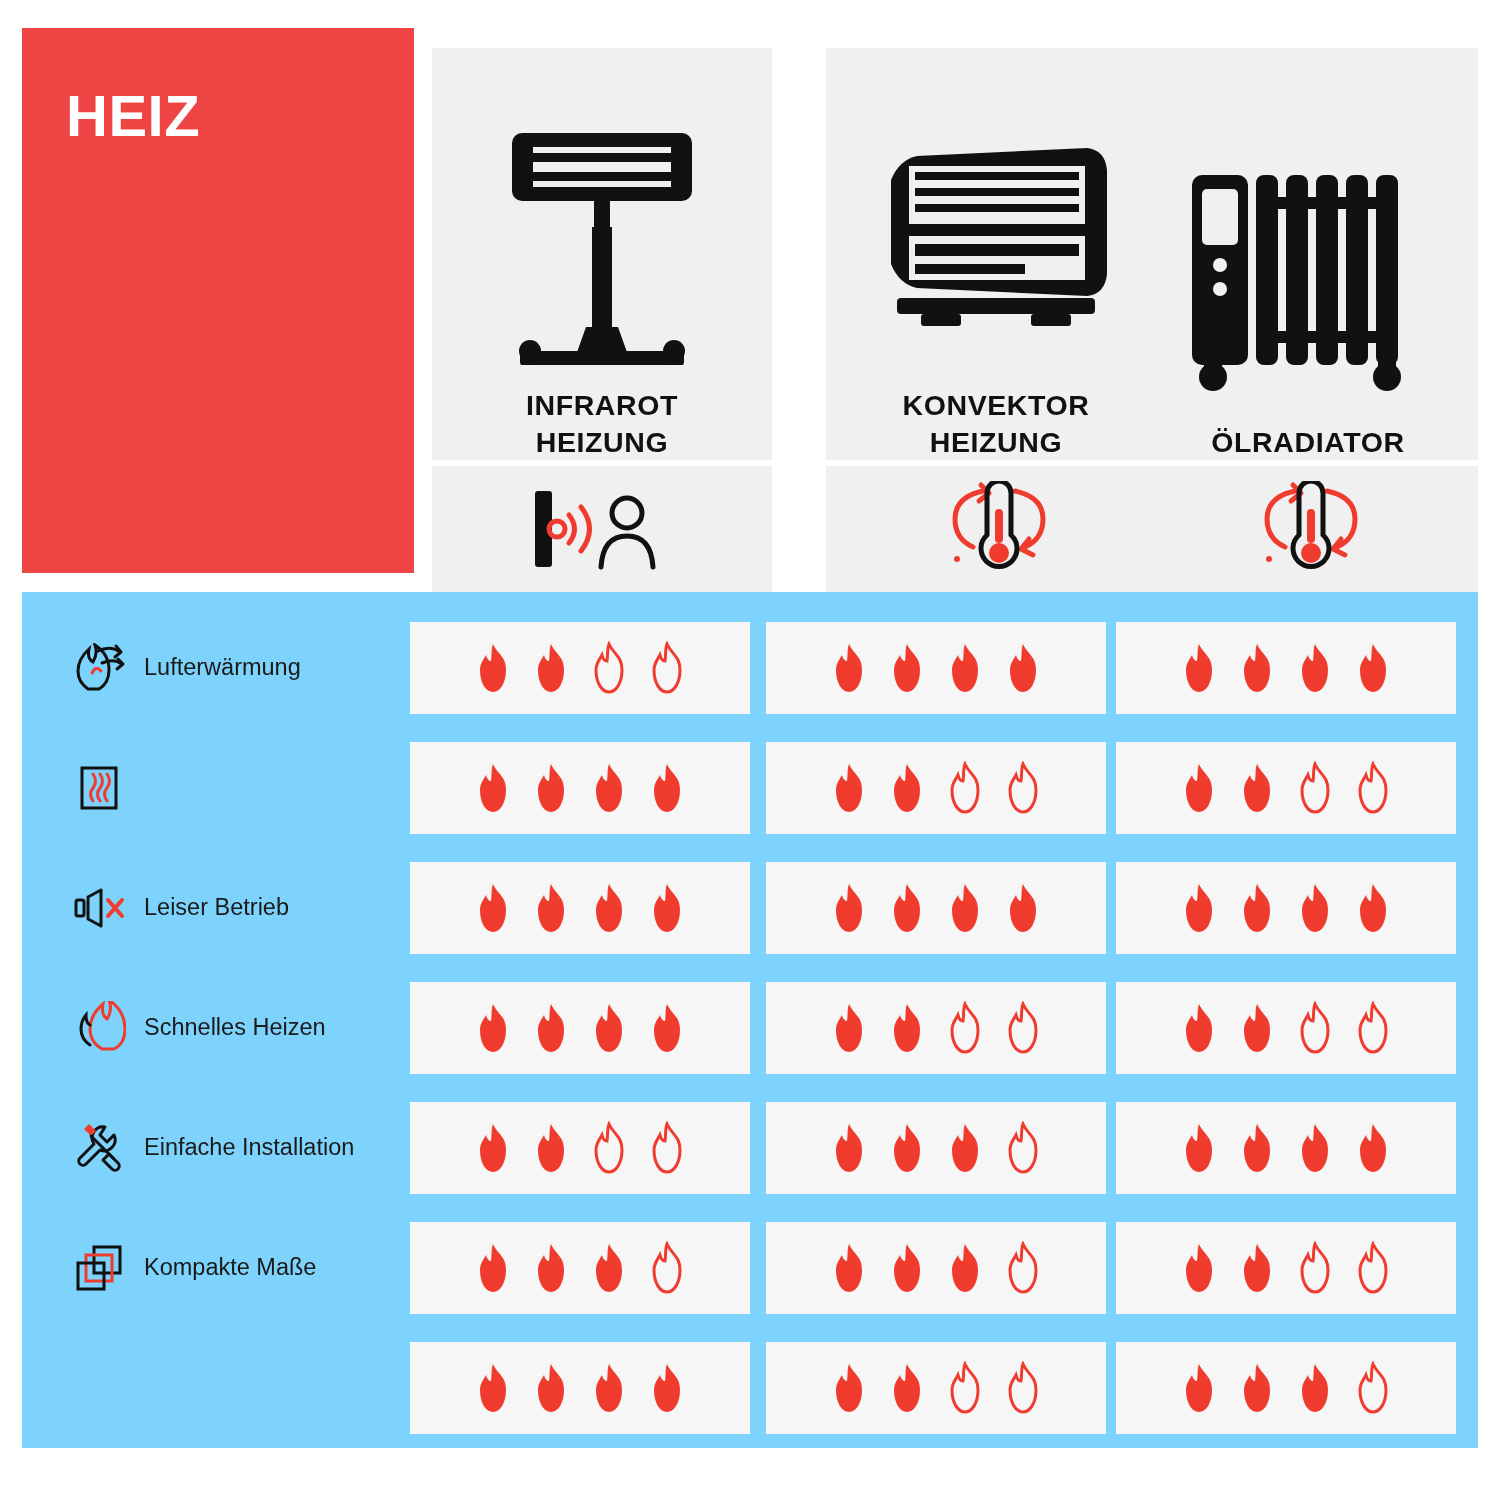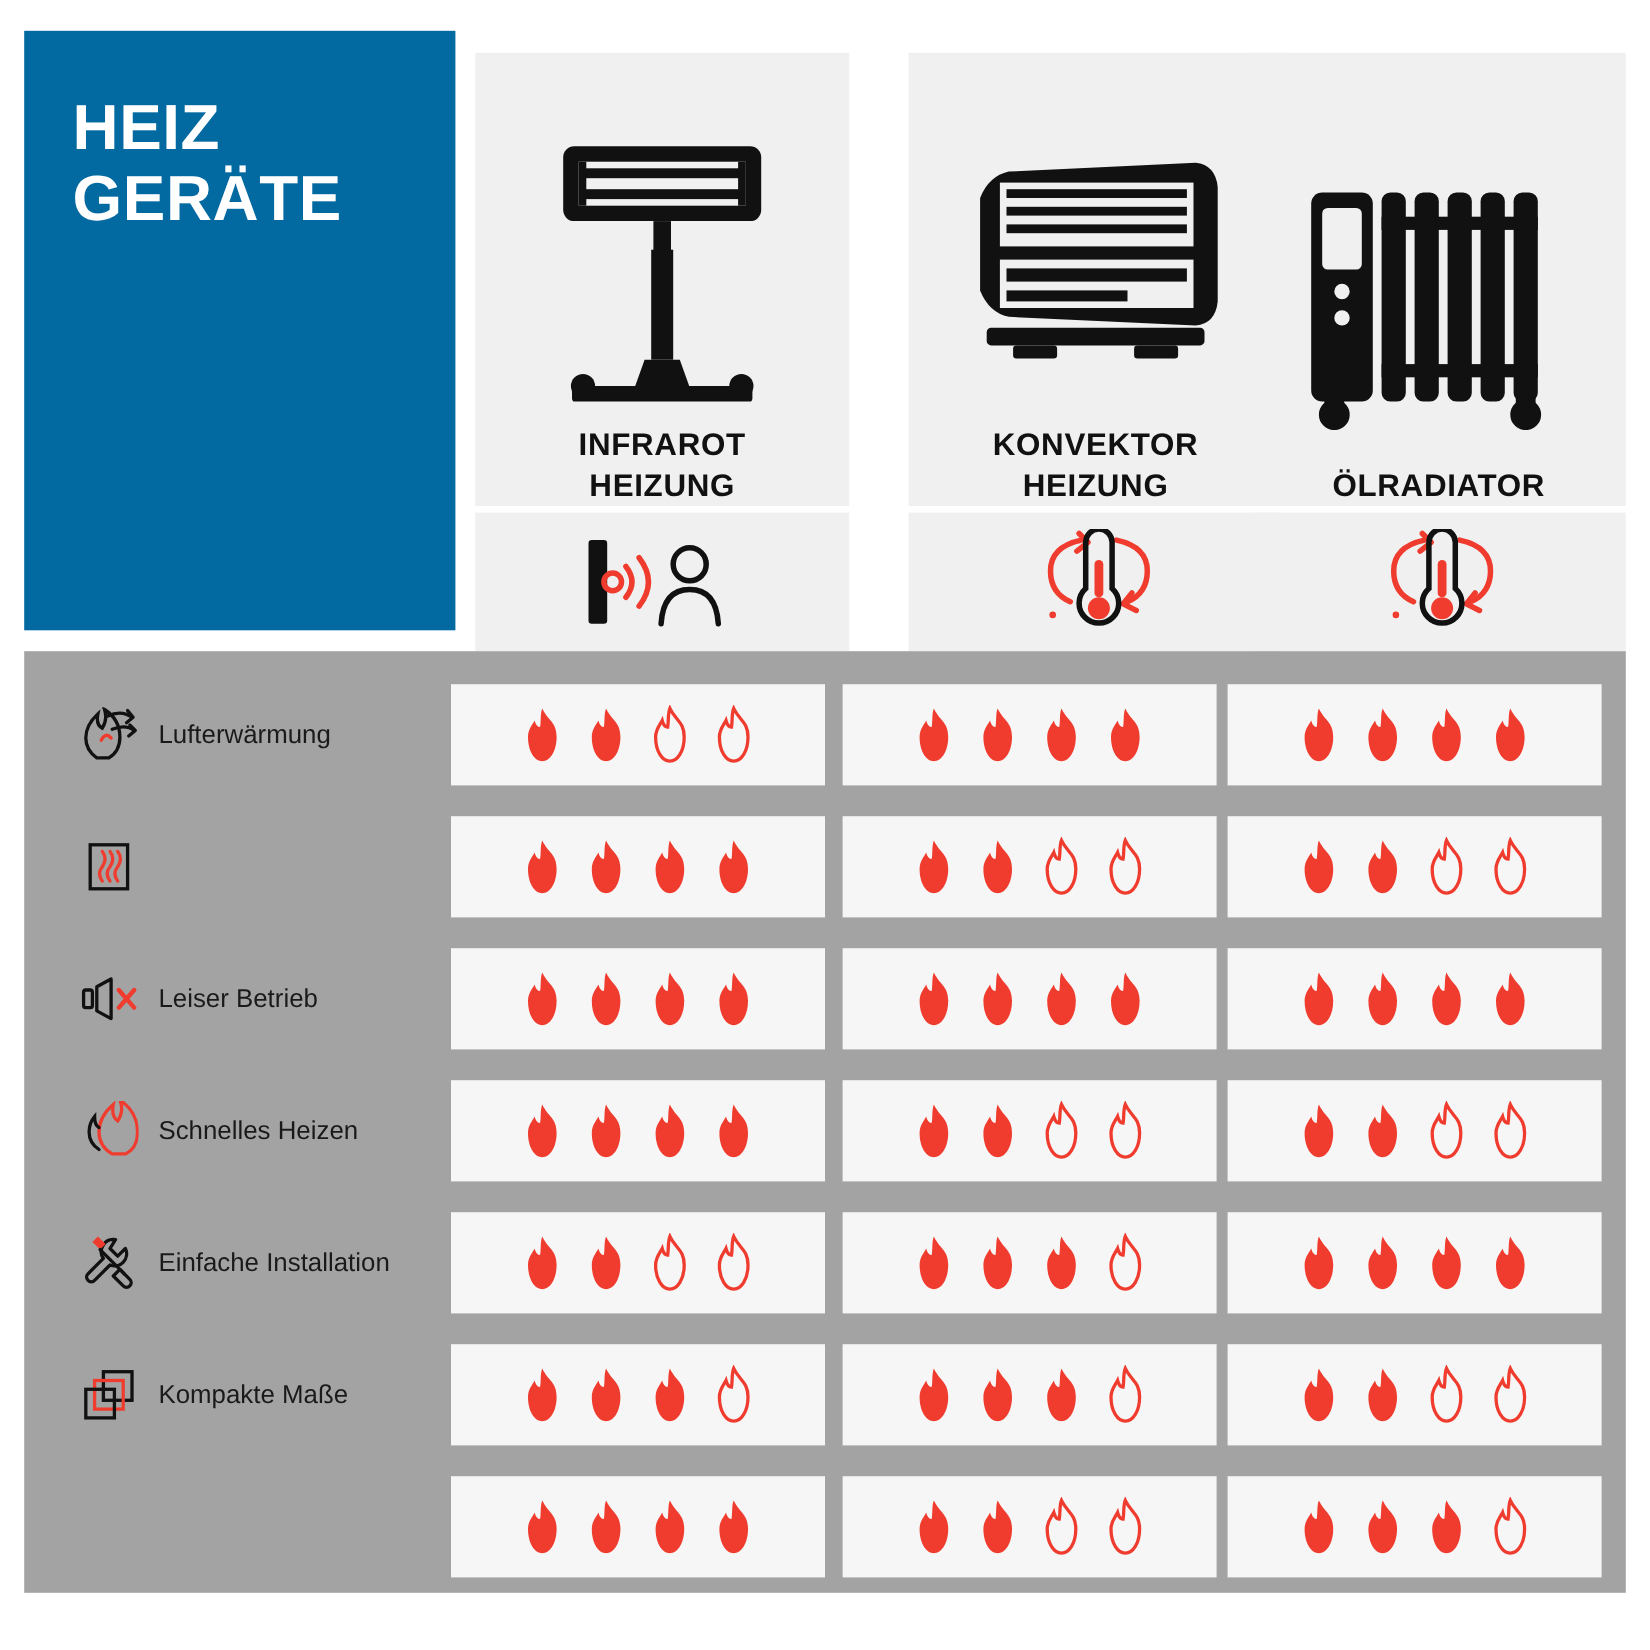--- a/index.html
+++ b/index.html
@@ -30,21 +30,21 @@
     width: 1456px;
     height: 550px;
   }
 
   .title-card {
     position: absolute;
     left: 0;
     top: 0;
     width: 392px;
     height: 545px;
-    background: #0369a1;
+    background: #ef4444;
     box-sizing: border-box;
     padding: 56px 44px;
   }
   .title-card h1 {
     margin: 0;
     color: #ffffff;
     font-size: 58px;
     line-height: 1.12;
     font-weight: 800;
     letter-spacing: 0.5px;
@@ -96,21 +96,21 @@
     justify-content: center;
   }
 
   
   .table {
     position: absolute;
     left: 22px;
     top: 592px;
     width: 1456px;
     height: 856px;
-    background: #a3a3a3;
+    background: #7dd3fc;
   }
   .row {
     position: absolute;
     left: 0;
     width: 1456px;
     height: 92px;
   }
   .row .label-cell {
     position: absolute;
     left: 50px;
@@ -158,21 +158,20 @@
 </head>
 <body>
 
 <div class="page">
 
   <div class="top-band">
 
     <div class="title-card">
       <h1>
         <span>HEIZ</span><br>
-        <span>GERÄTE</span>
       </h1>
     </div>
 
     <div class="prod-col c1">
       <div class="prod-head">
         <div class="prod-art">
           <svg width="240" height="250" viewBox="0 0 240 250">
             <g fill="#111111">
               <rect x="30" y="18" width="180" height="68" rx="10"></rect>
               <rect x="44" y="32" width="152" height="40" fill="#f0f0f0"></rect>

